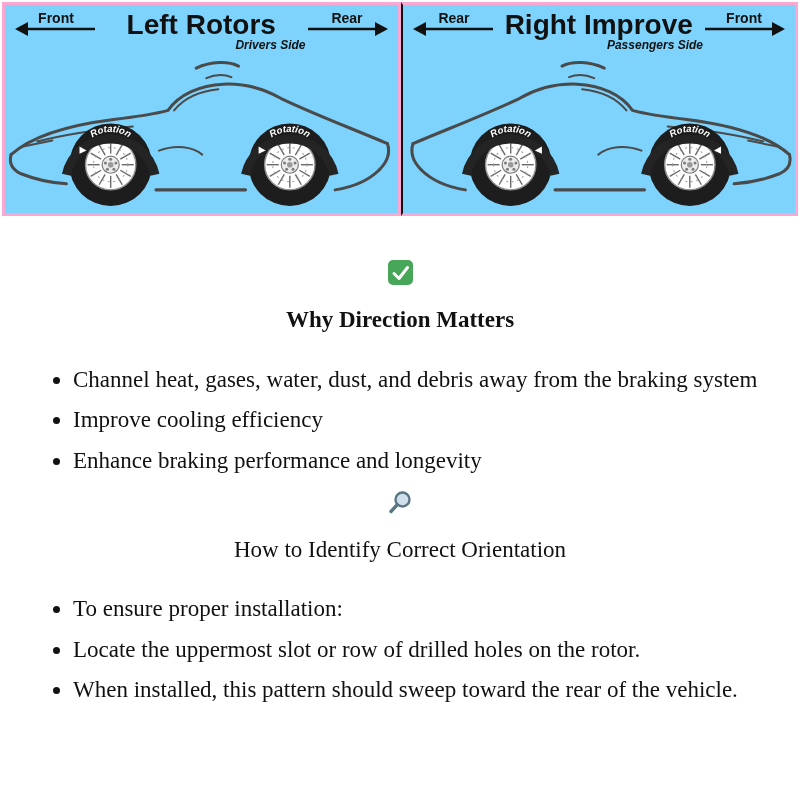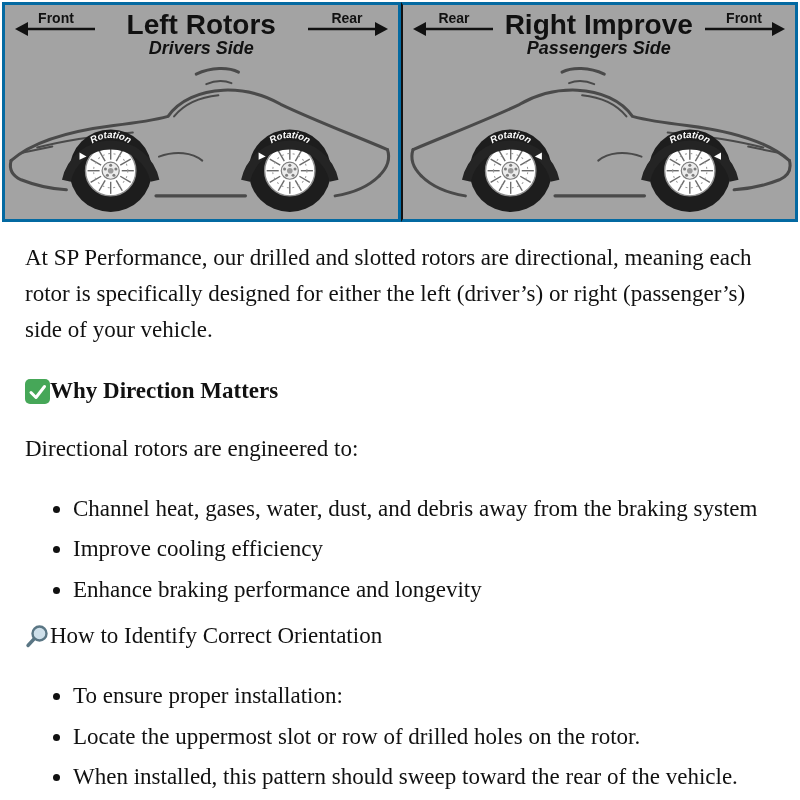--- a/index.html
+++ b/index.html
@@ -5,47 +5,47 @@
   * { box-sizing: border-box; margin: 0; padding: 0; }
   body {
     width: 800px;
     background: #ffffff;
     color: #111;
     font-family: "Liberation Serif", serif;
   }
 
   
   .diagram { display: flex; margin: 2px 2px 0 2px; }
-  .panel { flex: 1; border: 3px solid #0369a1; background: #a3a3a3; }
+  .panel { flex: 1; border: 3px solid #f9a8d4; background: #7dd3fc; }
   .panel + .panel { border-left: 2px solid #111; }
   .panel-header {
     display: flex; justify-content: space-between; align-items: flex-start;
     padding: 5px 10px 0 10px;
     font-family: "Liberation Sans", sans-serif;
   }
   .title-block { text-align: center; flex: 1; line-height: 1.05; }
   .panel-title { font-size: 28px; font-weight: bold; }
-  .panel-subtitle { font-size: 18px; font-weight: bold; font-style: italic; }
+  .panel-subtitle { font-size: 12px; font-weight: bold; font-style: italic; text-align: right; }
   .dir-arrow { flex: 0 0 auto; }
   .dir-arrow text {
     font-family: "Liberation Sans", sans-serif;
     font-size: 14px; font-weight: bold; fill: #111;
   }
   .car-svg { display: block; width: 100%; height: auto; }
   .rot-text {
     font-family: "Liberation Sans", sans-serif;
     font-size: 9.5px; font-weight: bold; font-style: italic; fill: #ffffff;
   }
 
   
   .article { padding: 18px 25px 10px 25px; font-size: 23px; line-height: 1.55; }
   .intro { margin-bottom: 24px; }
   .section-heading {
-    display: flex; align-items: center; gap: 0;
-    font-size: 23px; margin: 26px 0 22px 0;
+    display: flex; align-items: center; gap: 17px;
+    font-size: 23px; margin: 26px 0 22px 0; flex-direction: column;
   }
   .section-heading.bold { font-weight: bold; }
   .section-heading.regular { font-weight: normal; margin-top: 11px; }
   .lead { margin-bottom: 12px; }
   ul.bullets { padding-left: 48px; margin: 24px 0 6px 0; }
   ul.bullets li { margin-bottom: 5px; }
   .inline-icon { flex: 0 0 auto; display: inline-block; }
 </style>
 </head>
 <body>
@@ -163,31 +163,29 @@
       <polygon points="138,101 138,94 131,98" fill="#ffffff"></polygon>
       <path id="rot-arc-r2" d="M 257 96 A 32 32 0 0 1 313 96" fill="none"></path>
       <text class="rot-text"><textPath href="#rot-arc-r2" startOffset="50%" text-anchor="middle">Rotation</textPath></text>
       <polygon points="316,101 316,94 309,98" fill="#ffffff"></polygon>
     </svg>
   </div>
 </div>
 
 <div class="article">
 
-  <p class="intro">At SP Performance, our drilled and slotted rotors are directional, meaning each rotor is specifically designed for either the left (driver’s) or right (passenger’s) side of your vehicle.</p>
 
   <div class="section-heading bold">
     <svg class="inline-icon" width="25" height="25">
       <rect x="0" y="0" width="25" height="25" rx="5" fill="#46a758"></rect>
       <polyline points="6,13.5 11,18.5 19.5,7.5" fill="none" stroke="#ffffff" stroke-width="3" stroke-linecap="round" stroke-linejoin="round"></polyline>
     </svg>
     <span>Why Direction Matters</span>
   </div>
 
-  <p class="lead">Directional rotors are engineered to:</p>
 
   <ul class="bullets">
     <li>Channel heat, gases, water, dust, and debris away from the braking system</li>
     <li>Improve cooling efficiency</li>
     <li>Enhance braking performance and longevity</li>
   </ul>
 
   <div class="section-heading regular">
     <svg class="inline-icon" width="25" height="25">
       <circle cx="14.5" cy="9.5" r="7" fill="#cfe0ea" stroke="#5a7684" stroke-width="2.4"></circle>

